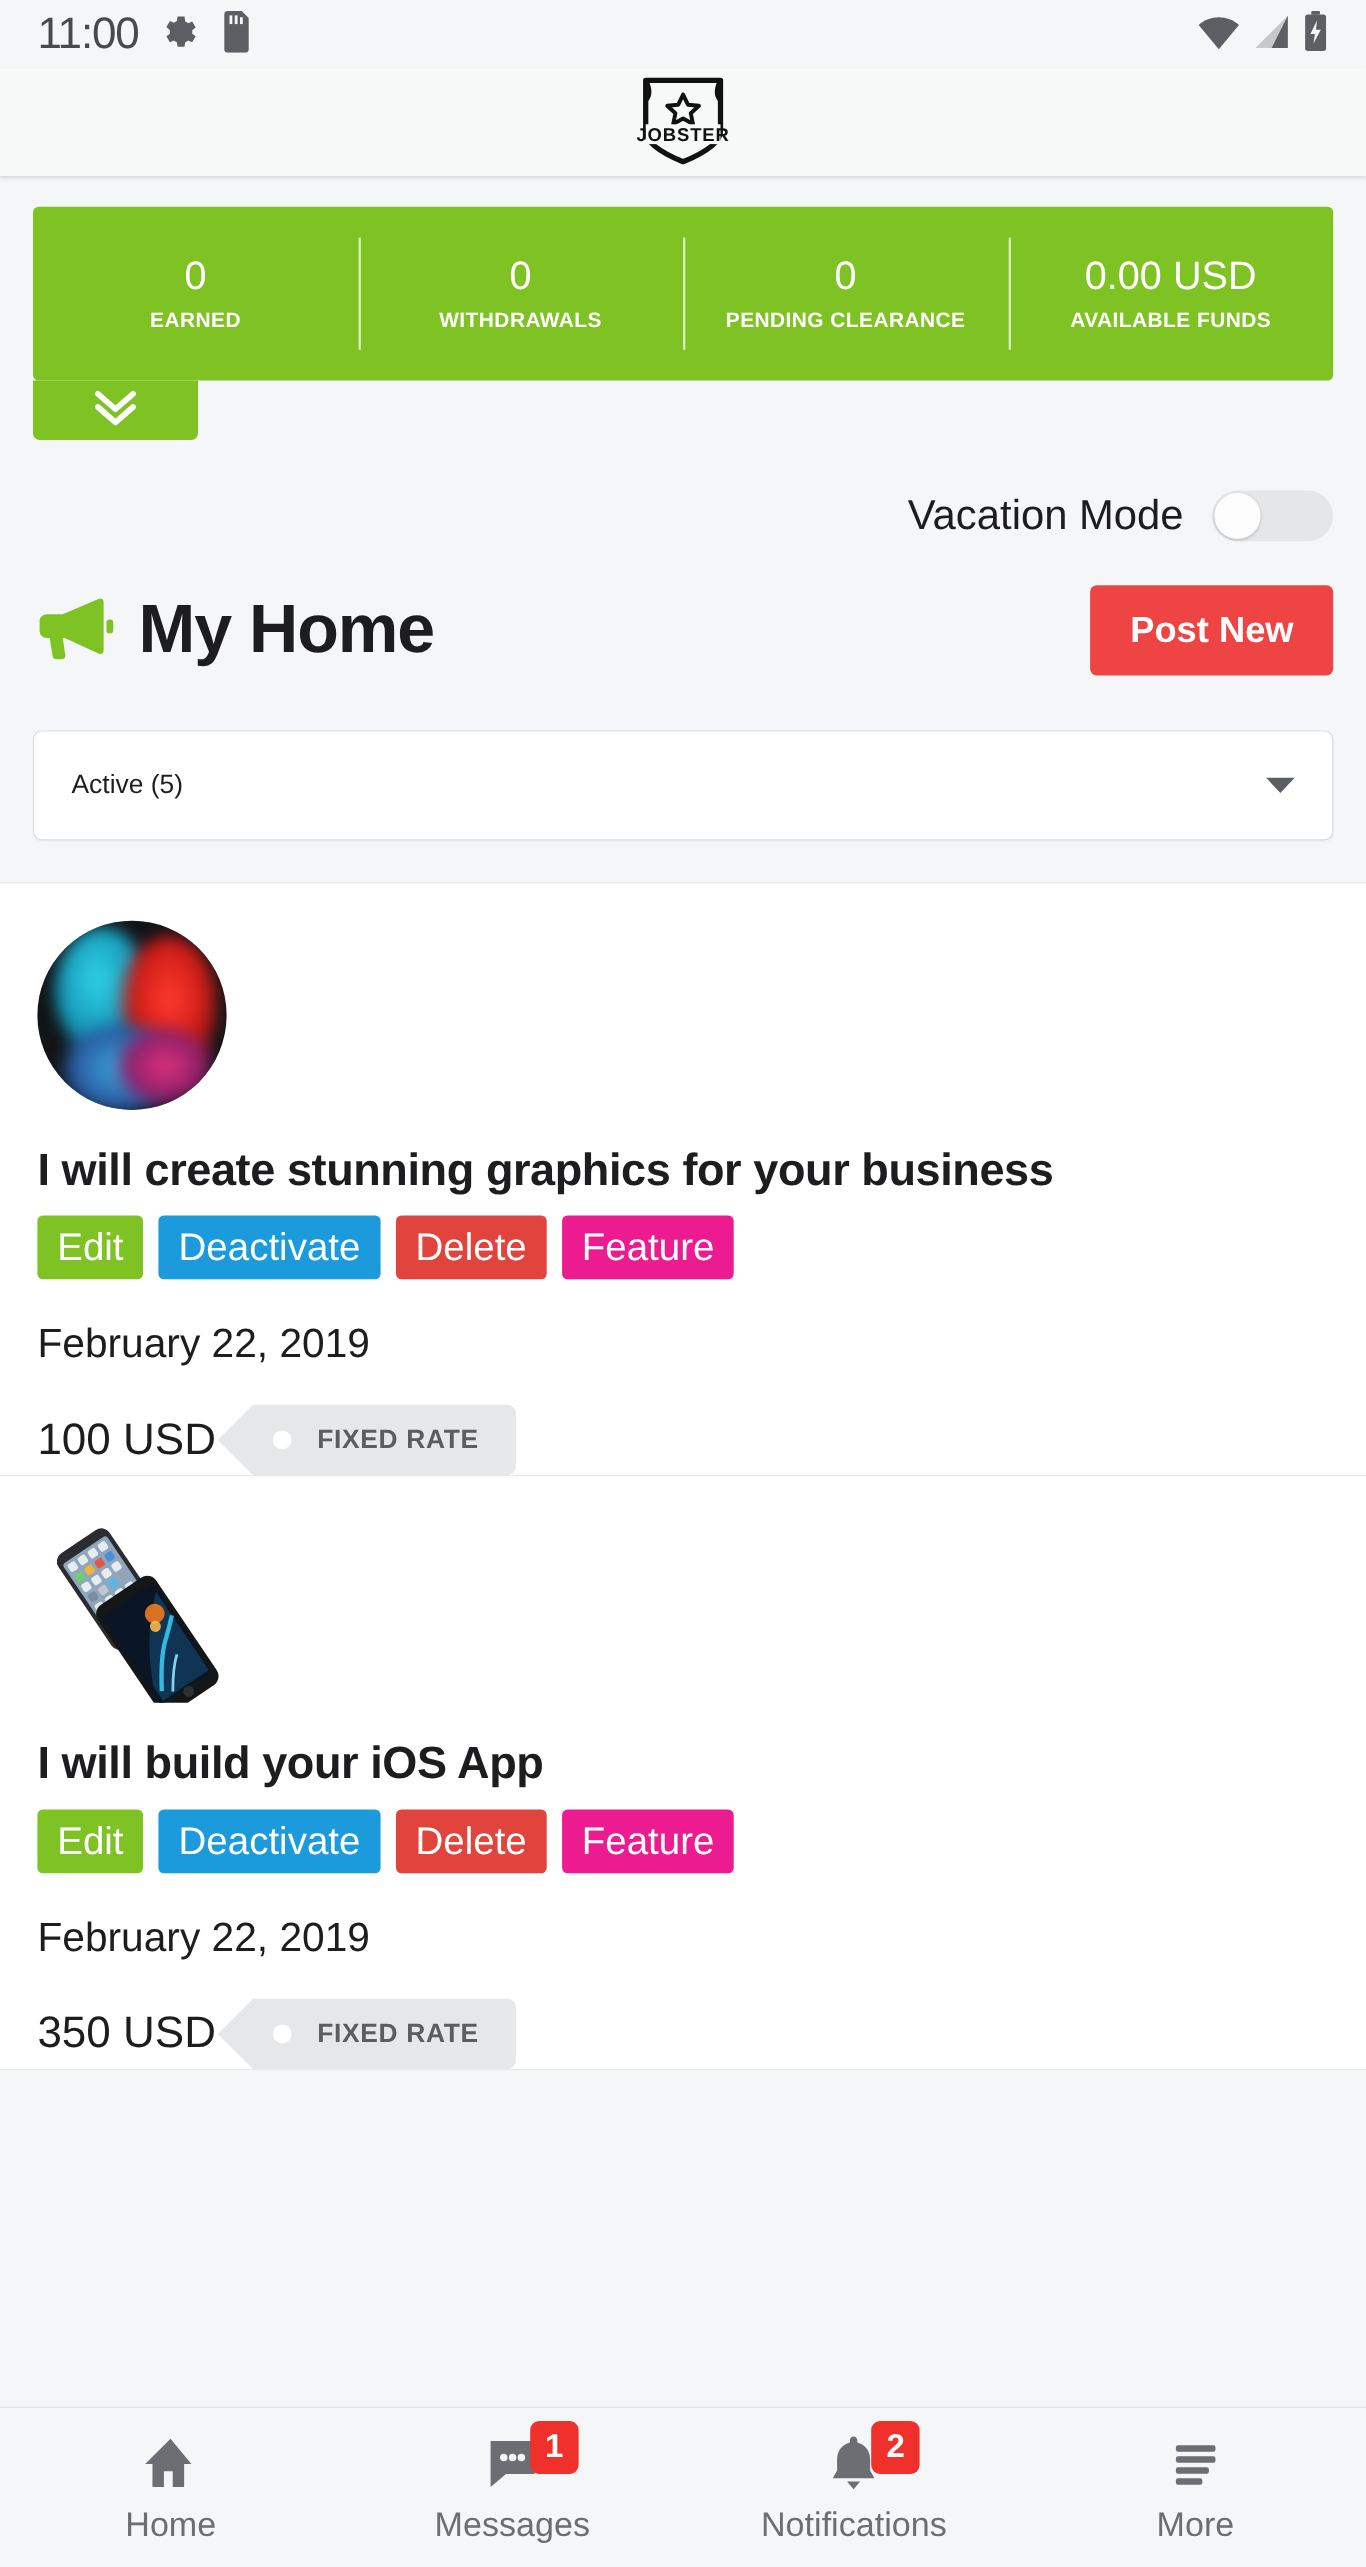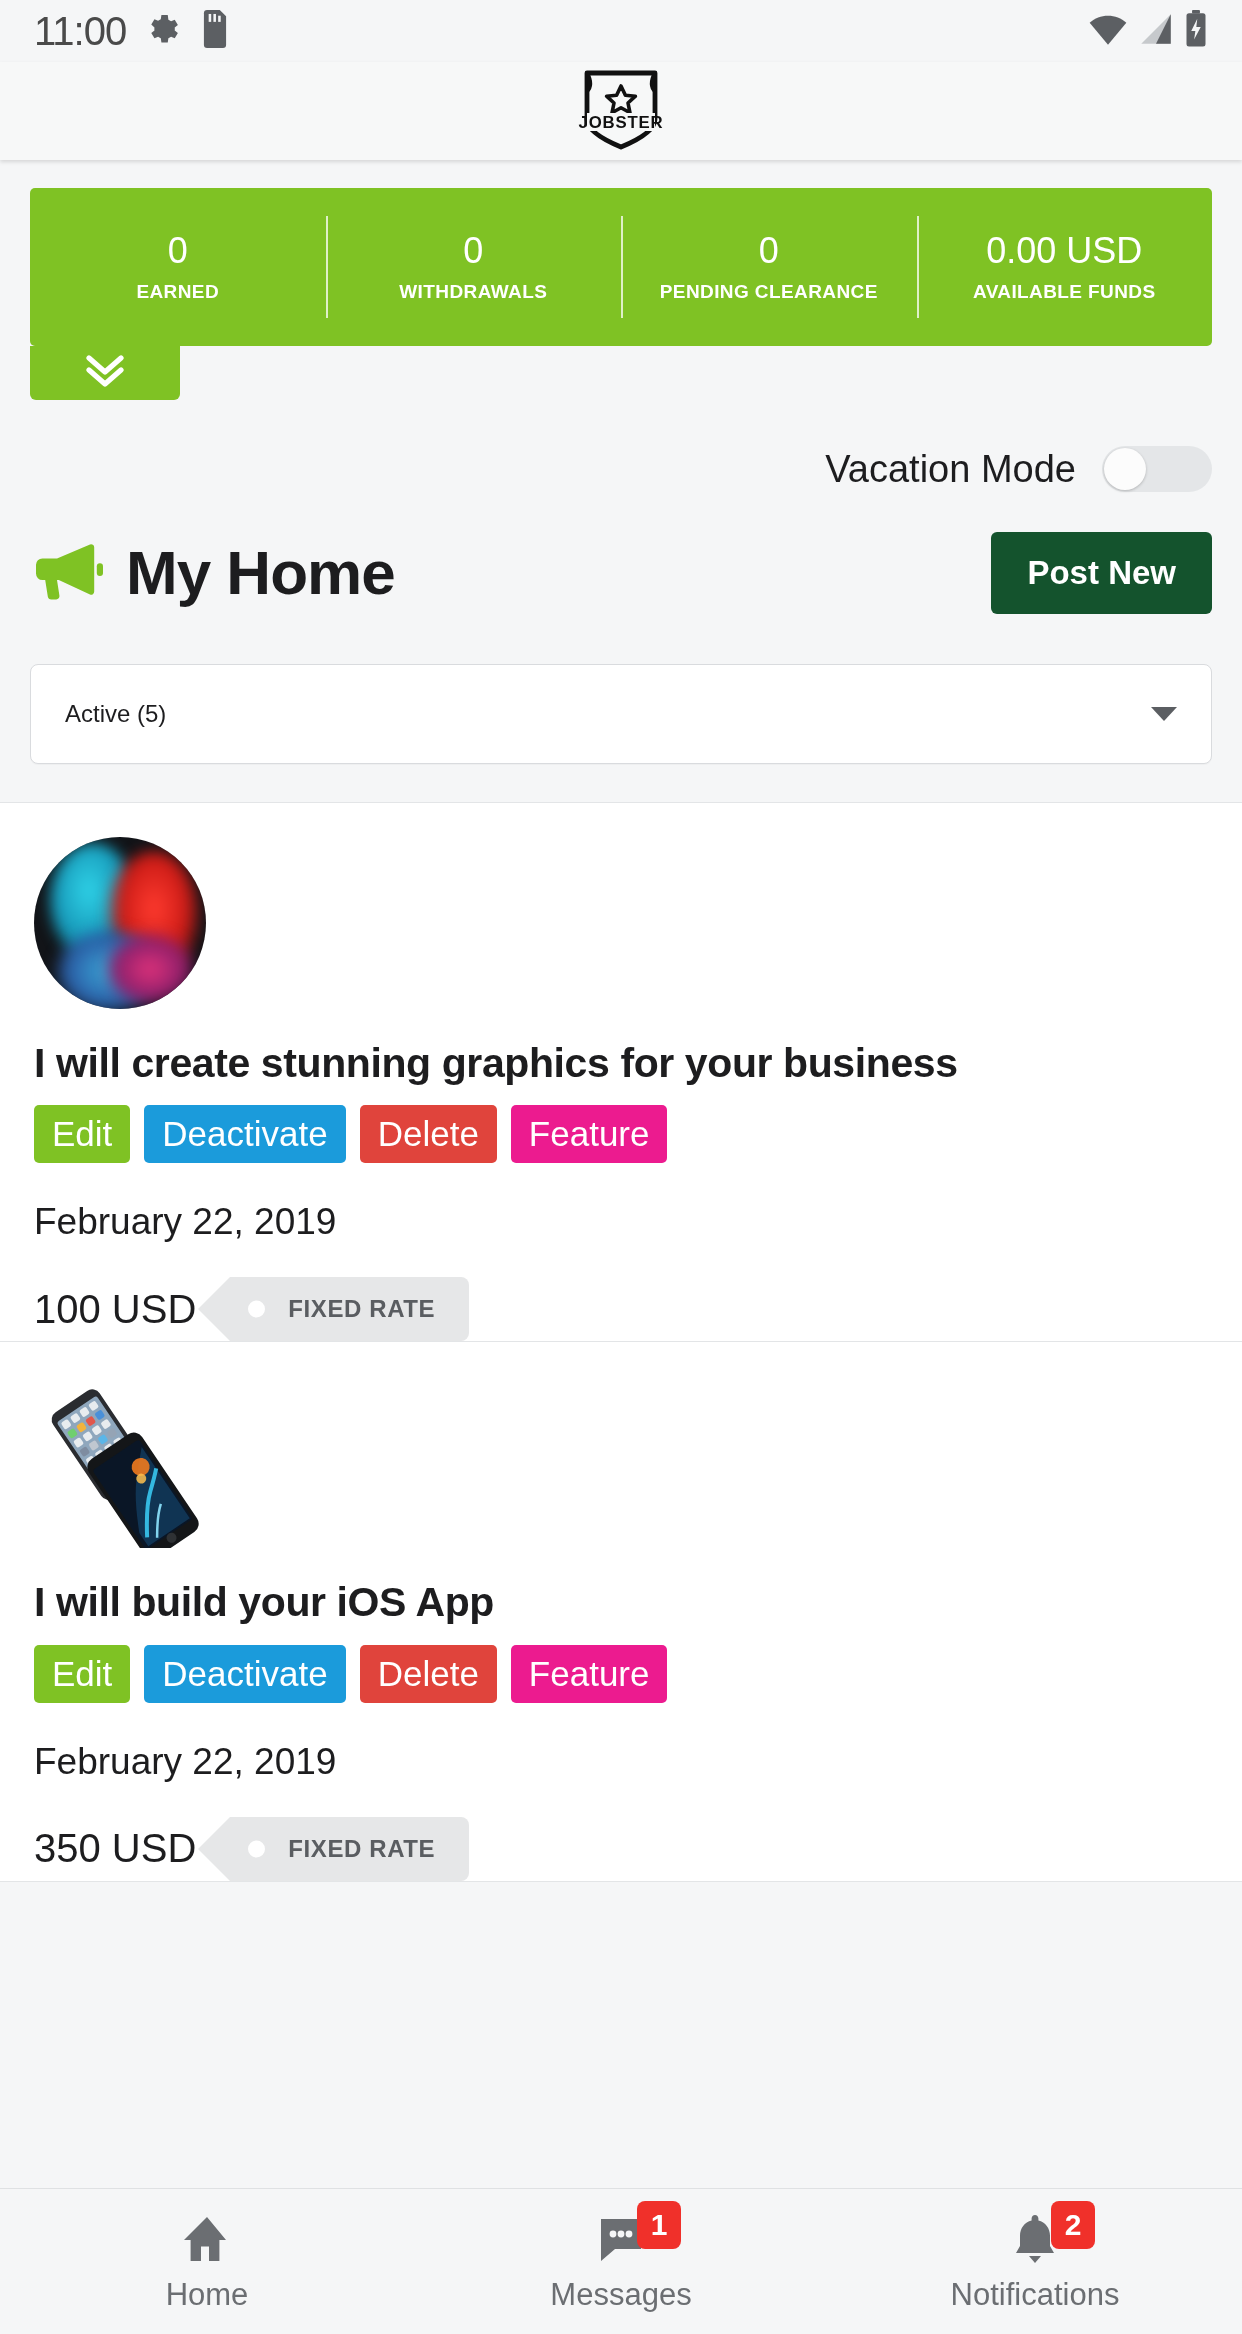--- a/index.html
+++ b/index.html
@@ -103,21 +103,21 @@
     display: flex; align-items: center;
     padding: 40px 30px 0 30px;
   }
   .megaphone { flex: 0 0 auto; margin-right: 22px; }
   .jobs-title {
     font-size: 62px; font-weight: 700; color: #1d1d1f;
     letter-spacing: -1px; line-height: 1;
   }
   .post-new {
     margin-left: auto;
-    background: #14532d; color: #fff;
+    background: #ef4444; color: #fff;
     font-size: 33px; font-weight: 700;
     border: none; border-radius: 6px;
     padding: 0 36px; height: 82px;
     cursor: pointer;
   }
 
   
   .filter-wrap { padding: 50px 30px 0 30px; }
   .filter {
     width: 100%; height: 100px;
@@ -506,15 +506,28 @@
         <svg width="52" height="52" viewBox="0 0 26 26">
             <path fill="#6b6e72" d="M13 1c-1 0-1.7.8-1.7 1.8v.9C7.8 4.5 5.5 7.6 5.5 11.3v5.2L3.5 20h19l-2-3.5v-5.2c0-3.7-2.3-6.8-5.8-7.6v-.9C14.7 1.8 14 1 13 1z"></path>
             <path fill="#6b6e72" d="M10 21.5h6L13 25z"></path>
           </svg>
         <span class="badge">2</span>
       </span>
       <span class="nav-label">Notifications</span>
     </div>
 
 
+    <div class="navitem">
+      <span class="nav-iconwrap">
+        <svg width="52" height="52" viewBox="0 0 26 26">
+            <g fill="#6b6e72">
+              <rect x="4" y="5" width="18" height="2.9" rx="1"></rect>
+              <rect x="4" y="10" width="18" height="2.9" rx="1"></rect>
+              <rect x="4" y="15" width="15" height="2.9" rx="1"></rect>
+              <rect x="4" y="20" width="12" height="2.9" rx="1"></rect>
+            </g>
+          </svg>
+      </span>
+      <span class="nav-label">More</span>
+    </div>
 
   </div>
 </div>
 
 </body></html>

